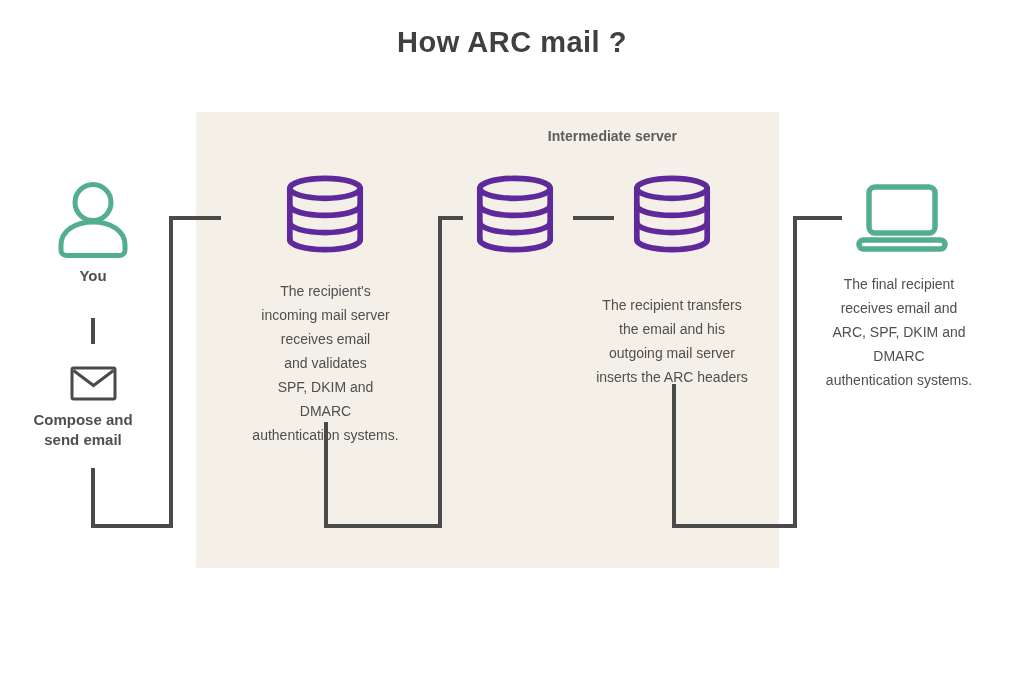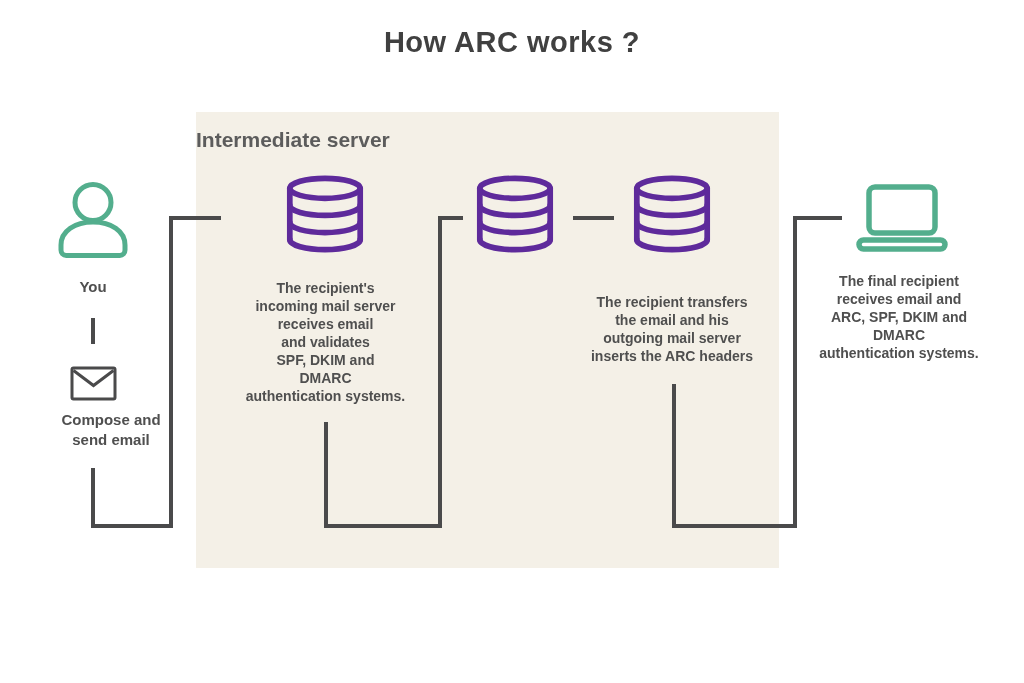--- a/index.html
+++ b/index.html
@@ -26,46 +26,46 @@
     font-size:29px;font-weight:700;letter-spacing:0.5px;
     color:var(--title);
   }
   .panel{
     position:absolute;left:196px;top:112px;width:583px;height:456px;
     background:var(--panel-background);
   }
   .panel-label{
     position:absolute;left:0;top:128px;width:481px;
     left:196px;
-    text-align:left;
-    font-size:21px;font-weight:600;
+    text-align:right;
+    font-size:14px;font-weight:600;
     color:var(--panel-label);
   }
   .ln{position:absolute;background:var(--line);}
   .icon{position:absolute;display:block;}
   .teal{color:var(--teal);}
   .purple{color:var(--purple);}
   .dark{color:var(--line);}
   .label{
     position:absolute;text-align:center;
     font-size:15px;font-weight:700;color:var(--text);
     white-space:pre-line;line-height:20px;
   }
   .step-text{
     position:absolute;text-align:center;
-    font-size:14px;font-weight:700;color:var(--text);
-    white-space:pre-line;line-height:18px;
+    font-size:14px;font-weight:400;color:var(--text);
+    white-space:pre-line;line-height:24px;
   }
 </style>
 </head>
 <body>
 
 <div class="canvas">
 
-  <h1 class="title">How ARC works ?</h1>
+  <h1 class="title">How ARC mail ?</h1>
 
   <div class="panel"></div>
   <div class="panel-label">Intermediate server</div>
 
   <div class="ln" style="left:91px;top:468px;width:4px;height:60px;"></div>
   <div class="ln" style="left:91px;top:524px;width:82px;height:4px;"></div>
   <div class="ln" style="left:169px;top:216px;width:4px;height:312px;"></div>
   <div class="ln" style="left:169px;top:216px;width:52px;height:4px;"></div>
 
   <div class="ln" style="left:324px;top:422px;width:4px;height:106px;"></div>
@@ -82,30 +82,30 @@
 
   <div class="ln" style="left:91px;top:318px;width:4px;height:26px;"></div>
 
   <svg class="icon teal" style="left:58px;top:181px;" width="70" height="77" viewBox="0 0 70 77">
     <g fill="none" stroke="currentColor" stroke-width="5">
       <circle cx="35" cy="21.5" r="18"></circle>
       <path d="M3 69 L3 64 C3 50 17 41 35 41 C53 41 67 50 67 64 L67 69 C67 72 64.8 74.5 61.8 74.5 L8.2 74.5 C5.2 74.5 3 72 3 69 Z" stroke-linejoin="round"></path>
     </g>
   </svg>
 
-  <div class="label" style="left:43px;top:277px;width:100px;">You</div>
+  <div class="label" style="left:43px;top:266px;width:100px;">You</div>
 
   <svg class="icon dark" style="left:70px;top:366px;" width="47" height="35" viewBox="0 0 47 35">
     <g fill="none" stroke="currentColor" stroke-width="3">
       <rect x="2" y="2" width="43" height="31" rx="1.5"></rect>
       <path d="M3.5 4.5 L23.5 19.5 L43.5 4.5"></path>
     </g>
   </svg>
 
-  <div class="label" style="left:31px;top:410px;width:160px;">Compose and
+  <div class="label" style="left:3px;top:410px;width:160px;">Compose and
 send email</div>
 
   <svg class="icon purple" style="left:283px;top:175px;" width="84" height="78" viewBox="0 0 88 82">
     <g fill="none" stroke="currentColor" stroke-width="6" stroke-linecap="round">
       <ellipse cx="44" cy="14" rx="37" ry="10.5"></ellipse>
       <path d="M7 14 L7 68"></path>
       <path d="M81 14 L81 68"></path>
       <path d="M7 32 A 37 10.5 0 0 0 81 32"></path>
       <path d="M7 50 A 37 10.5 0 0 0 81 50"></path>
       <path d="M7 68 A 37 10.5 0 0 0 81 68"></path>

